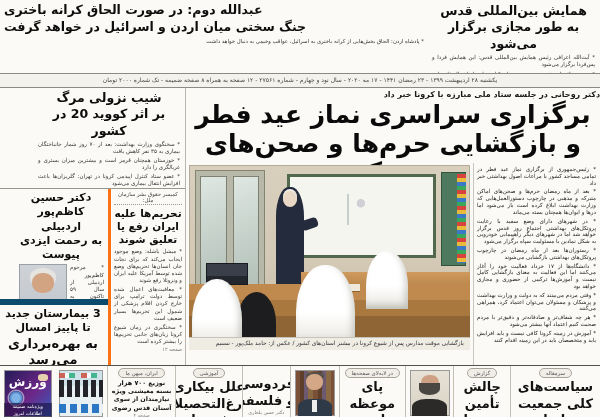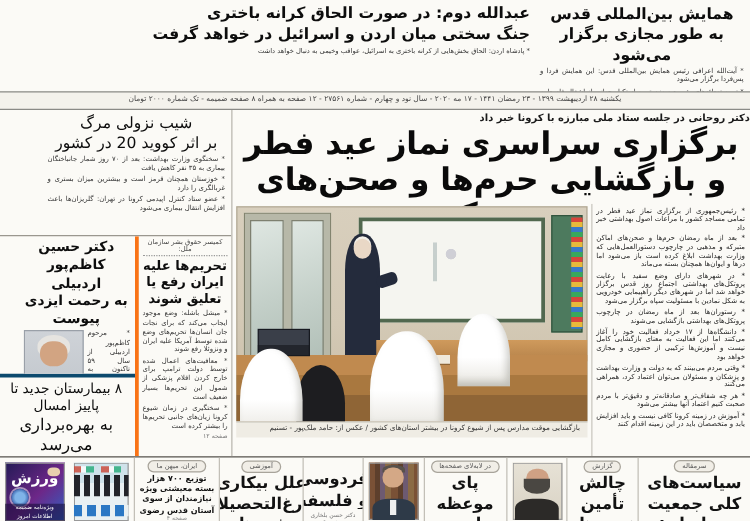--- a/index.html
+++ b/index.html
@@ -21,21 +21,21 @@
   .masthead .mast-title{
     font-family:"DejaVu Serif",serif;font-style:italic;font-weight:bold;
     font-size:57px;line-height:70px;letter-spacing:-2px;
     transform:scaleX(1.08);display:inline-block;
   }
   .mast-badge{position:absolute;top:0;left:26px;width:21px;height:14px;background:#d92c1f;
     box-shadow:inset 0 0 0 1px #b7220f;}
   .mast-badge:after{content:"";position:absolute;inset:3px 4px;background:
     linear-gradient(0deg,transparent 40%,#fff 40%,#fff 60%,transparent 60%);opacity:.9;}
   .h-left{flex:1;padding:2px 6px 0 4px;overflow:hidden;}
-  .h-left .tl-title{font-size:12.5px;font-weight:bold;color:#0d0d0d;text-align:right;line-height:1.35;}
+  .h-left .tl-title{font-size:12.5px;font-weight:bold;color:#0d0d0d;text-align:left;line-height:1.35;}
   .h-left .tiny{font-size:5.4px;color:#333;text-align:justify;line-height:1.35;margin-top:2px;}
 
   
   .datebar{height:13px;border-top:1px solid #8a8a86;border-bottom:1px solid #8a8a86;
     background:#f4f2ec;font-size:6px;color:#444;text-align:center;line-height:12px;overflow:hidden;}
 
   
   .main{height:277px;display:flex;overflow:hidden;}
   .m-right{width:414px;display:flex;flex-direction:column;border-left:1px solid #b9b6af;overflow:hidden;}
   .kicker{font-size:8px;font-weight:bold;color:#1a1a1a;text-align:right;height:13px;line-height:14px;}
@@ -87,28 +87,28 @@
   .st2{left:38%;bottom:-4%;width:21%;height:46%;}
   .st3{left:63%;bottom:16%;width:15%;height:34%;}
   .st-dark{position:absolute;left:17%;bottom:-4%;width:14%;height:30%;background:#1d1d20;
     border-radius:50% 50% 10% 10%/60% 60% 0 0;}
   .caption{height:12px;margin:0 3px;background:#efece4;border-top:1px solid #c6c3ba;
     font-size:5.8px;color:#333;text-align:right;line-height:11px;padding:0 6px;overflow:hidden;}
 
   
   .m-left{flex:1;display:flex;flex-direction:column;overflow:hidden;}
   .covid{height:98px;border-bottom:1px solid #9a978f;padding:2px 5px 0 38px;overflow:hidden;}
-  .art-title{font-size:12.5px;font-weight:normal;color:#0d0d0d;text-align:center;line-height:1.3;}
+  .art-title{font-size:12.5px;font-weight:bold;color:#0d0d0d;text-align:center;line-height:1.3;}
   .tinybody{font-size:5.5px;color:#333;text-align:justify;line-height:1.3;margin-top:2px;}
   .row2{flex:1;display:flex;overflow:hidden;}
   .midcol{width:68px;padding:2px 3px 0 3px;border-left:3px solid #f97316;overflow:hidden;}
   .mid-kicker{font-size:5.4px;color:#444;text-align:center;border-bottom:1px dotted #999;padding-bottom:1px;}
   .mid-title{font-size:10.5px;font-weight:bold;color:#0d0d0d;text-align:center;line-height:1.25;margin:2px 0;}
   .innerleft{flex:1;display:flex;flex-direction:column;overflow:hidden;}
-  .kazempour{height:108px;border-bottom:3px solid #0c4a6e;padding:2px 4px 0 18px;overflow:hidden;}
+  .kazempour{height:108px;border-bottom:6px solid #0c4a6e;padding:2px 4px 0 18px;overflow:hidden;}
   .kz-title{font-size:11px;font-weight:bold;color:#0d0d0d;text-align:center;line-height:1.3;}
   .kz-photo{float:left;width:48px;height:60px;margin:2px 3px 1px 1px;position:relative;
     background:linear-gradient(180deg,#cfd3d8,#bfc4ca);box-shadow:inset 0 0 0 1px #9aa0a8;overflow:hidden;}
   .kz-photo .hair{position:absolute;left:22%;top:6%;width:56%;height:30%;background:#e6e4e0;border-radius:50% 50% 40% 40%;}
   .kz-photo .face{position:absolute;left:27%;top:14%;width:46%;height:34%;background:#d2a482;border-radius:45%;}
   .kz-photo .suit{position:absolute;left:8%;bottom:-4%;width:84%;height:42%;background:#3c4a5a;border-radius:40% 40% 0 0;}
   .kz-photo .shirt{position:absolute;left:42%;bottom:10%;width:16%;height:22%;background:#e8e8e8;}
   .hospitals{flex:1;padding:2px 4px 0 2px;overflow:hidden;}
 
   
@@ -242,21 +242,21 @@
             <div class="kz-photo">
               <div class="hair"></div>
                 <div class="face"></div>
                 <div class="suit"></div>
                 <div class="shirt"></div>
             </div>
             <div class="tinybody">* مرحوم کاظم‌پور اردبیلی از سال ۵۹ تاکنون به عنوان وزیر بازرگانی، معاون اقتصادی وزیر خارجه، معاون امور بین‌الملل وزارت نفت، سفیر ایران در ژاپن و نماینده ایران در اوپک انجام وظیفه کرد</div>
 
           </div>
           <div class="hospitals">
-            <div class="art-title" style="font-size:11px;">۸ بیمارستان جدید تا پاییز امسال</div>
+            <div class="art-title" style="font-size:11px;">3 بیمارستان جدید تا پاییز امسال</div>
             <div class="art-title" style="font-size:13px;">به بهره‌برداری می‌رسد</div>
             <div class="tinybody">* این بیمارستان‌ها در شهر قدس، ملارد، آذرشهر، ایلام، قائمشهر، نجف‌آباد، تنکابن و عجب‌شیر احداث شده‌اند</div>
           </div>
         </div>
       </div>
     </div>
   </div>
 
   <div class="bottom">
 

